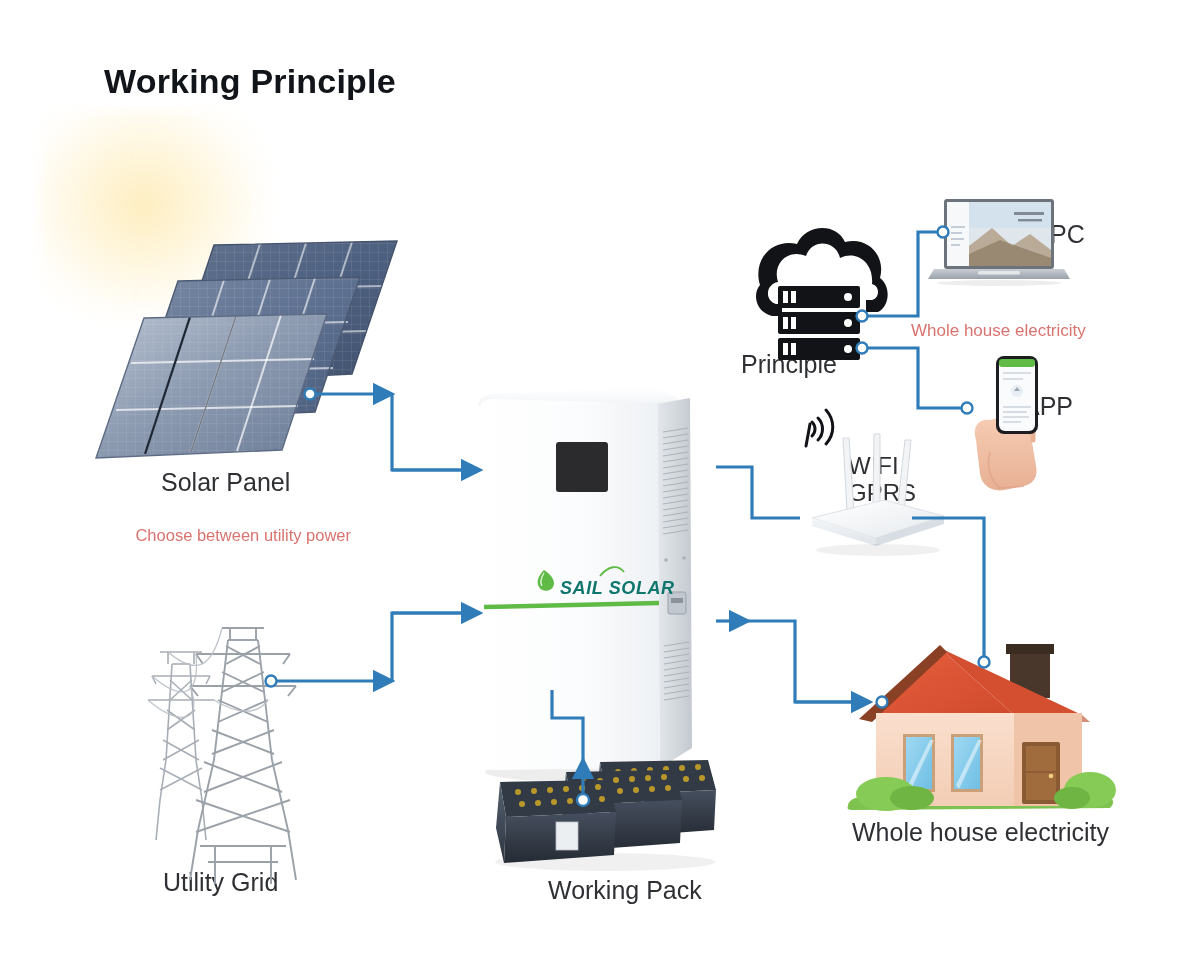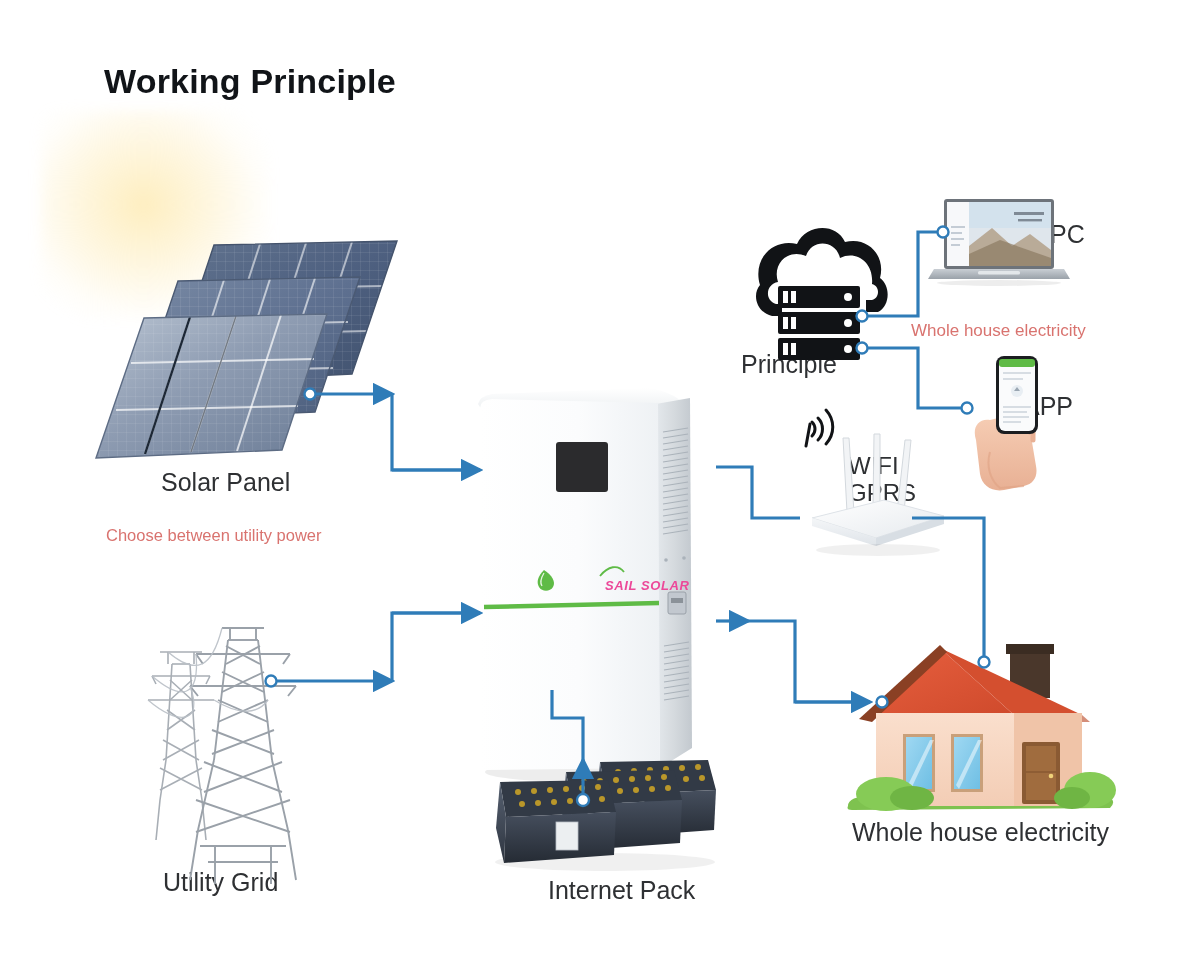--- a/index.html
+++ b/index.html
@@ -52,21 +52,21 @@
   }
   .label-lg { font-size: 25px; }
   .label-md { font-size: 24px; }
   .note-red {
     position: absolute;
     color: #d9736f;
     font-size: 16.5px;
     line-height: 22px;
     white-space: nowrap;
   }
-  .note-red-c { text-align: left; }
+  .note-red-c { text-align: right; }
 
   
   .layer {
     position: absolute;
     left: 0; top: 0;
     width: 1200px;
     height: 969px;
   }
   .layer-art { z-index: 2; }
   .layer-wires { z-index: 3; }
@@ -574,34 +574,34 @@
       </g>
     </g>
   </svg>
 
   <div class="page-title">Working Principle</div>
 
   <div class="label label-lg" style="left:161px; top:452px;margin-top:16px;">Solar Panel</div>
 
   <div class="label label-lg" style="left:163px; top:868px;">Utility Grid</div>
 
-  <div class="label label-lg" style="left:548px; top:876px;">Internet Pack</div>
+  <div class="label label-lg" style="left:548px; top:876px;">Working Pack</div>
 
   <div class="label label-lg" style="left:741px; top:350px;">Principle</div>
 
   <div class="label label-lg" style="left:1050px; top:220px;">PC</div>
 
   <div class="label label-lg" style="left:1023px; top:392px;">APP</div>
 
   <div class="label label-md" style="left:848px; top:452px; font-weight:400;">WIFI</div>
   <div class="label label-md" style="left:848px; top:479px; font-weight:400;">GPRS</div>
 
   <div class="label label-lg" style="left:852px; top:818px;">Whole house electricity</div>
 
-  <div style="position:absolute; left:560px; top:578px; font-size:13px;
-              font-weight:bold; font-style:italic; color:#ec4899;
-              letter-spacing:0.6px; z-index:6;margin-left:45px;">SAIL SOLAR</div>
+  <div style="position:absolute; left:560px; top:578px; font-size:18px;
+              font-weight:bold; font-style:italic; color:#0f766e;
+              letter-spacing:0.6px; z-index:6;">SAIL SOLAR</div>
 
   <div class="note-red note-red-c" style="left:106px; top:524px; width:245px;">Choose between utility power</div>
 
   <div class="note-red" style="left:911px; top:320px; font-size:17px;">Whole house electricity</div>
 
 </div>
 
 </body></html>

